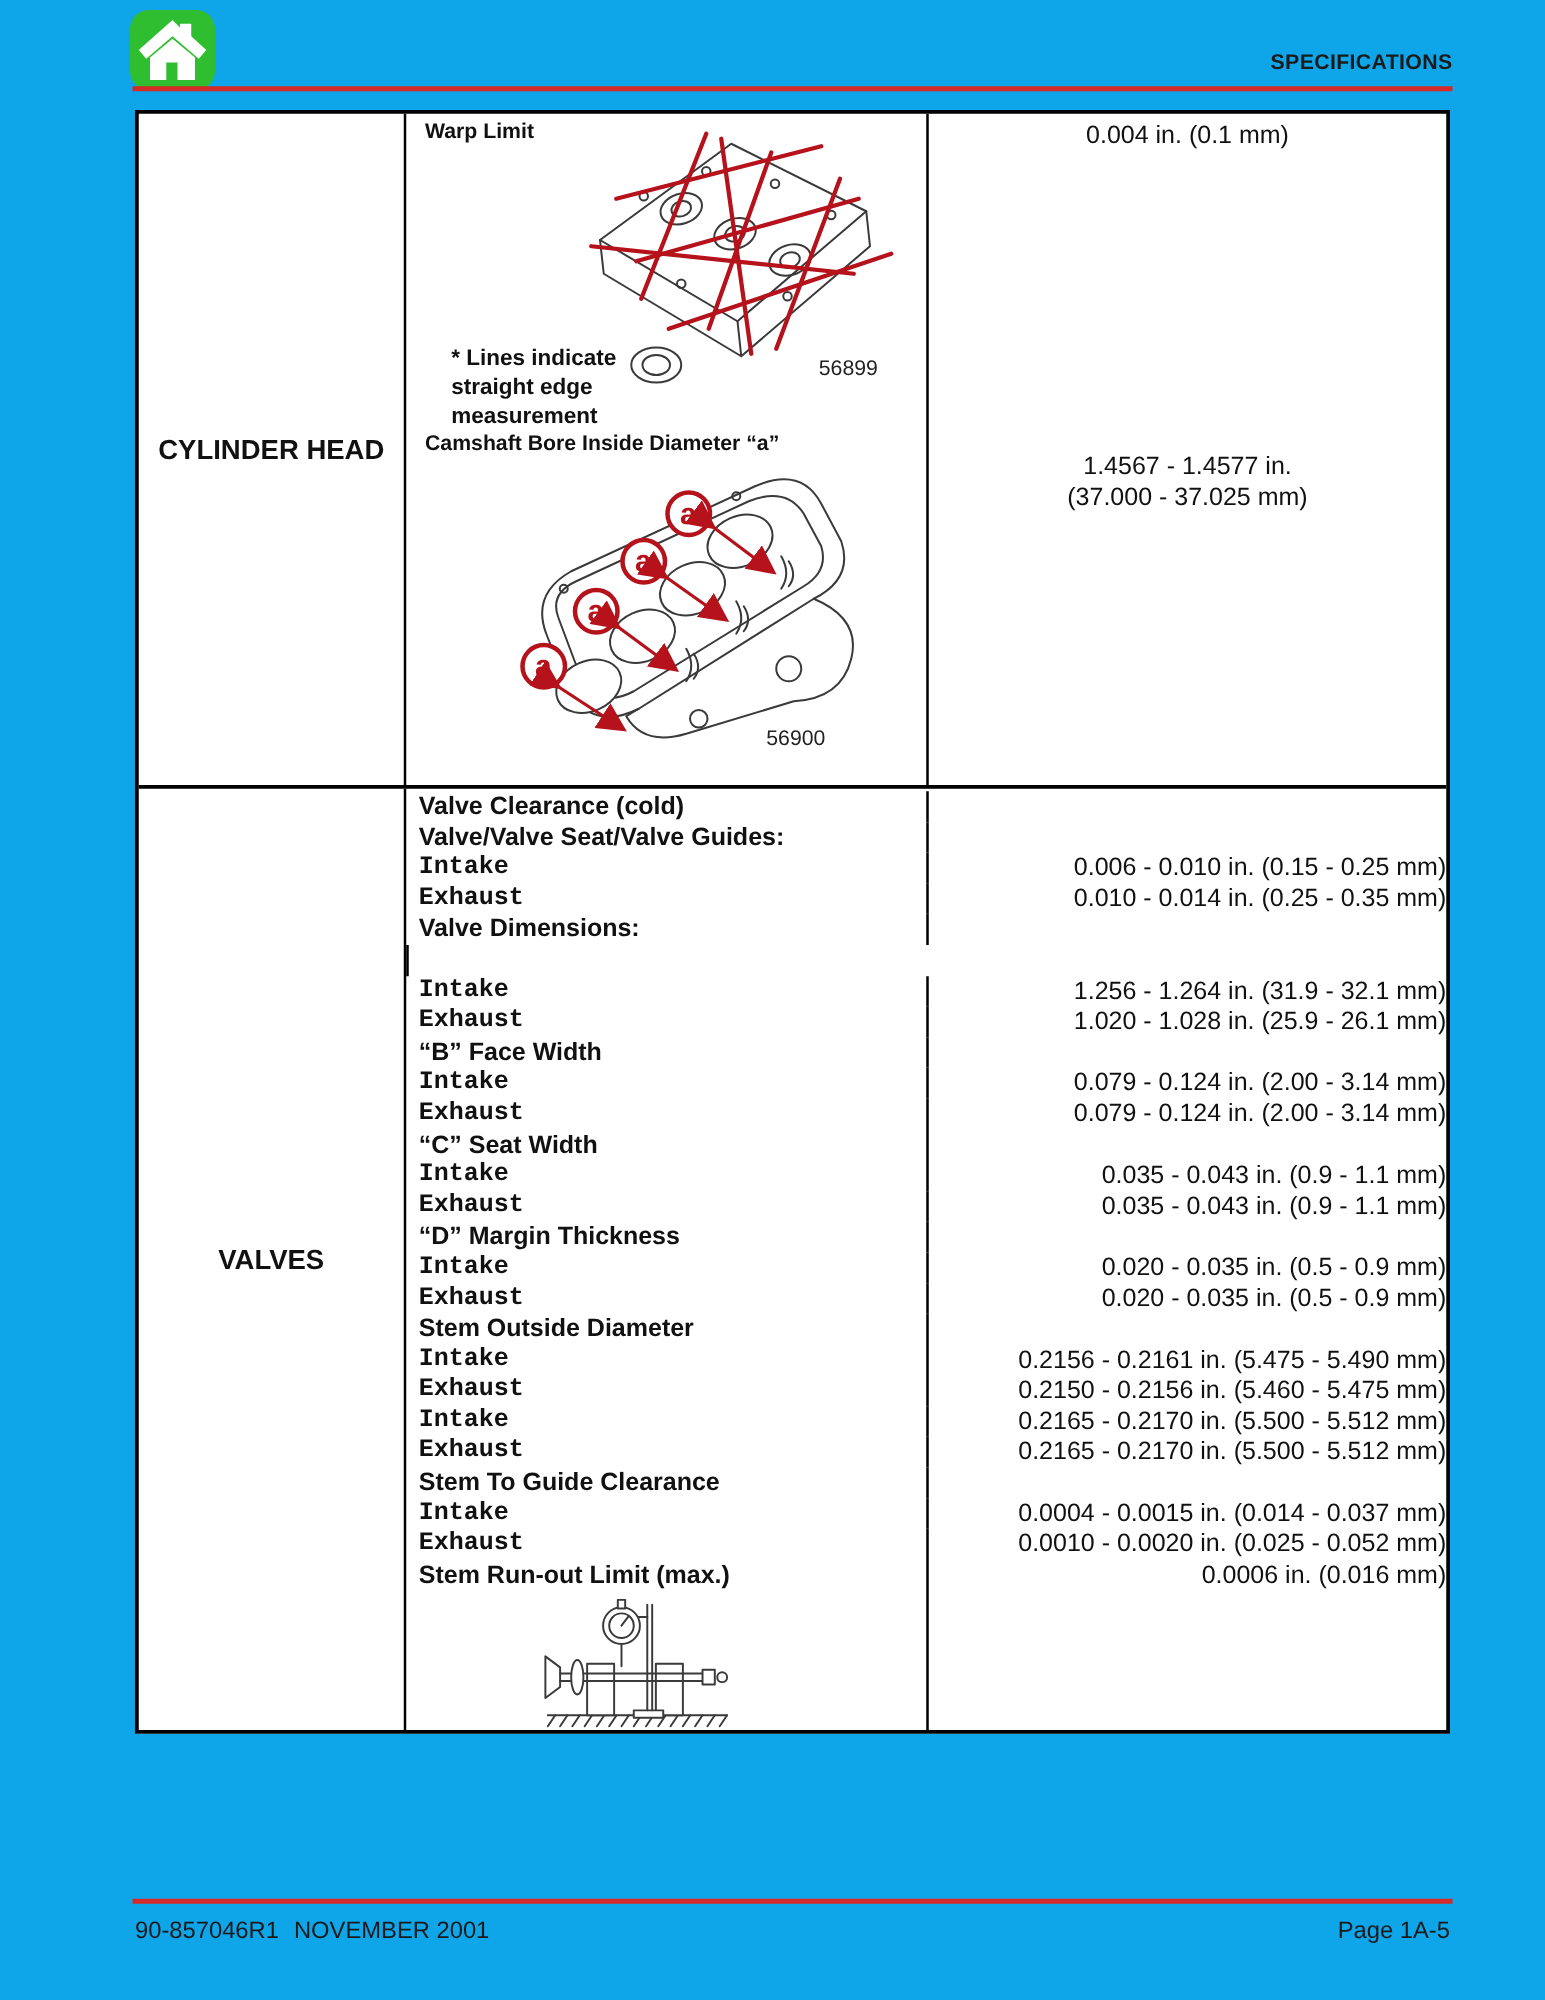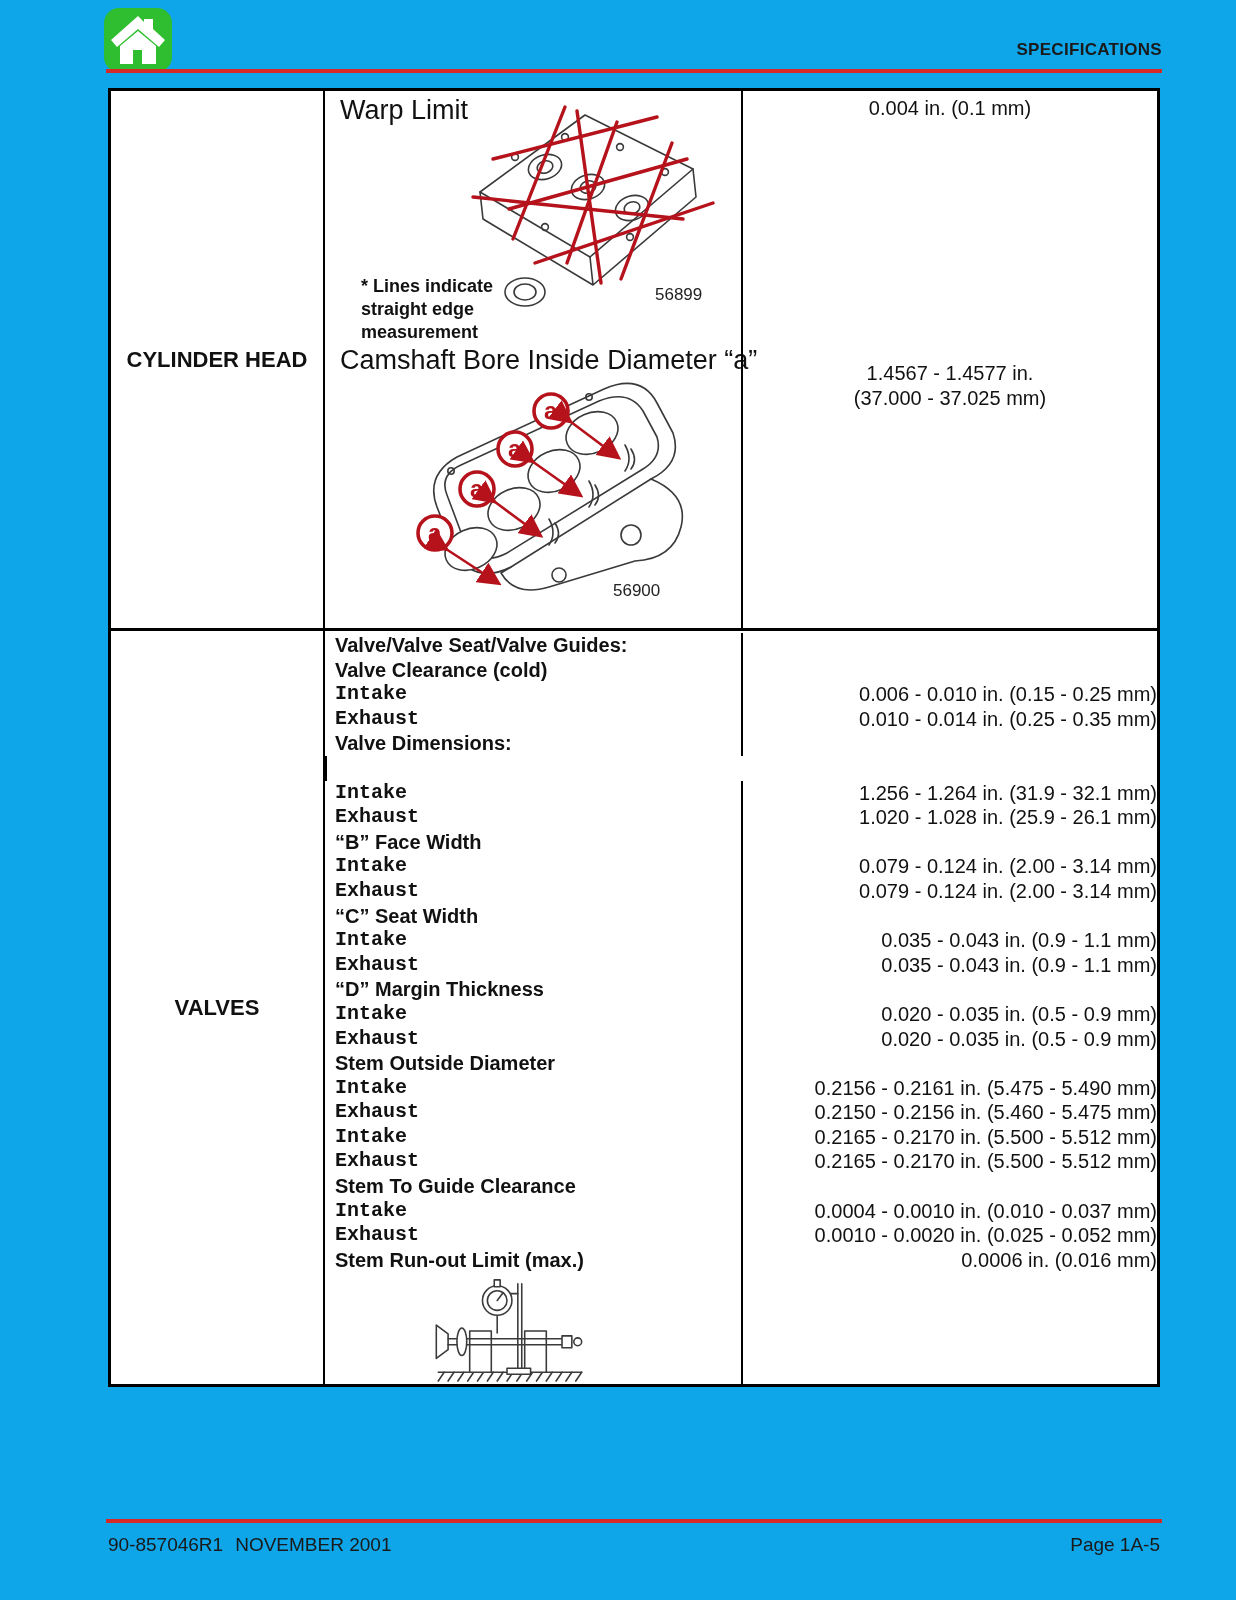--- a/index.html
+++ b/index.html
@@ -26,21 +26,21 @@
   .section{display:flex;box-sizing:border-box;}
   .section.first{height:540px;border-bottom:3px solid #000;}
   .row-label-cell{
     flex:0 0 214px;border-right:2px solid #000;box-sizing:border-box;
     display:flex;align-items:center;justify-content:center;
     font-size:22px;font-weight:bold;text-align:center;
   }
   
   .ch-col2{flex:0 0 416px;position:relative;box-sizing:border-box;}
   .ch-col3{flex:1;border-left:2px solid #000;position:relative;box-sizing:border-box;text-align:center;}
-  .ch-label{position:absolute;font-size:27px;font-weight:normal;white-space:nowrap;}
+  .ch-label{position:absolute;font-size:17px;font-weight:bold;white-space:nowrap;}
   .warp-label{left:15px;top:4px;}
   .cam-label{left:15px;top:254px;}
   .fig-note{position:absolute;left:36px;top:184px;font-size:18px;font-weight:bold;line-height:23px;}
   .fig-num{position:absolute;font-size:17px;color:#222;}
   .num-56899{left:330px;top:194px;}
   .num-56900{left:288px;top:490px;}
   .fig1{position:absolute;left:100px;top:6px;}
   .fig2{position:absolute;left:74px;top:284px;}
   .ch-value{position:absolute;width:100%;font-size:20px;line-height:25px;}
   .warp-value{top:5px;}
@@ -170,30 +170,30 @@
         </div>
       </div>
     </div>
 
     <div class="section">
       <div class="row-label-cell">VALVES</div>
 
       <div class="valves-lines">
 
   <div class="spec-line">
+    <div class="sl-label">Valve Clearance (cold)</div>
+    <div class="sl-value"></div>
+  </div>
+
+  <div class="spec-line">
     <div class="sl-label">Valve/Valve Seat/Valve Guides:</div>
     <div class="sl-value"></div>
   </div>
 
   <div class="spec-line">
-    <div class="sl-label">Valve Clearance (cold)</div>
-    <div class="sl-value"></div>
-  </div>
-
-  <div class="spec-line">
     <div class="sl-label indent">Intake</div>
     <div class="sl-value">0.006 - 0.010 in. (0.15 - 0.25 mm)</div>
   </div>
 
   <div class="spec-line">
     <div class="sl-label indent">Exhaust</div>
     <div class="sl-value">0.010 - 0.014 in. (0.25 - 0.35 mm)</div>
   </div>
 
   <div class="spec-line">
@@ -286,21 +286,21 @@
     <div class="sl-value">0.2165 - 0.2170 in. (5.500 - 5.512 mm)</div>
   </div>
 
   <div class="spec-line">
     <div class="sl-label">Stem To Guide Clearance</div>
     <div class="sl-value"></div>
   </div>
 
   <div class="spec-line">
     <div class="sl-label indent">Intake</div>
-    <div class="sl-value">0.0004 - 0.0010 in. (0.010 - 0.037 mm)</div>
+    <div class="sl-value">0.0004 - 0.0015 in. (0.014 - 0.037 mm)</div>
   </div>
 
   <div class="spec-line">
     <div class="sl-label indent">Exhaust</div>
     <div class="sl-value">0.0010 - 0.0020 in. (0.025 - 0.052 mm)</div>
   </div>
 
   <div class="spec-line">
     <div class="sl-label">Stem Run-out Limit (max.)</div>
     <div class="sl-value">0.0006 in. (0.016 mm)</div>

